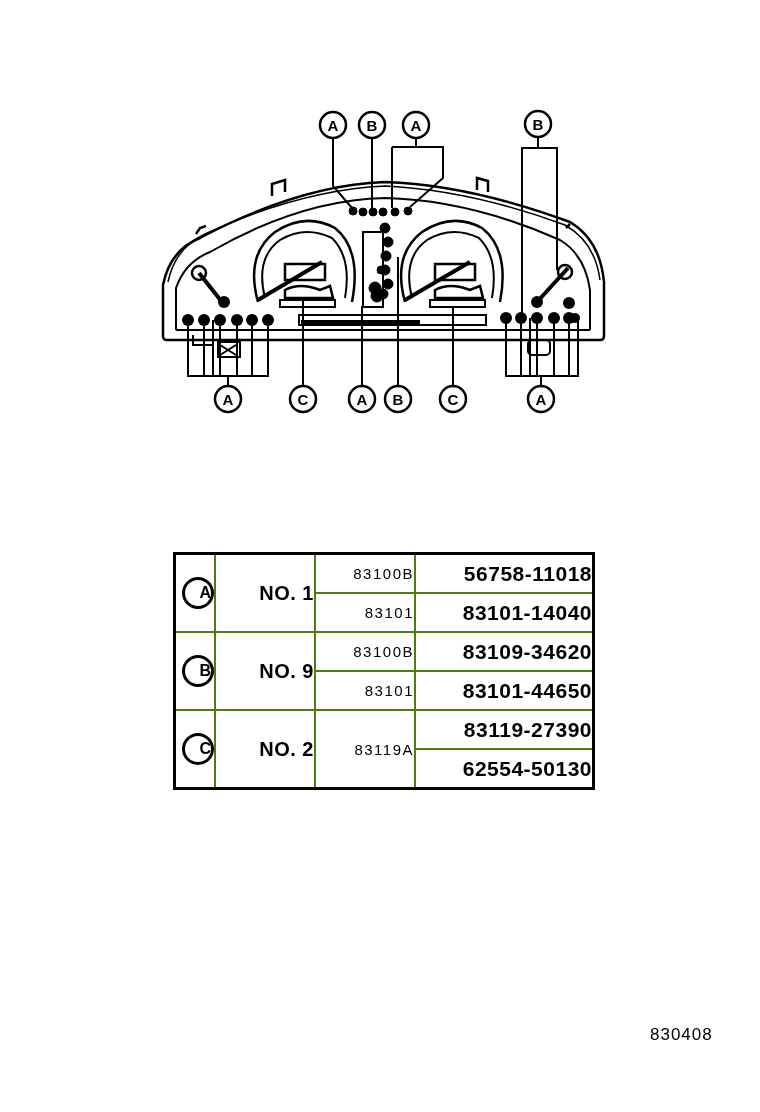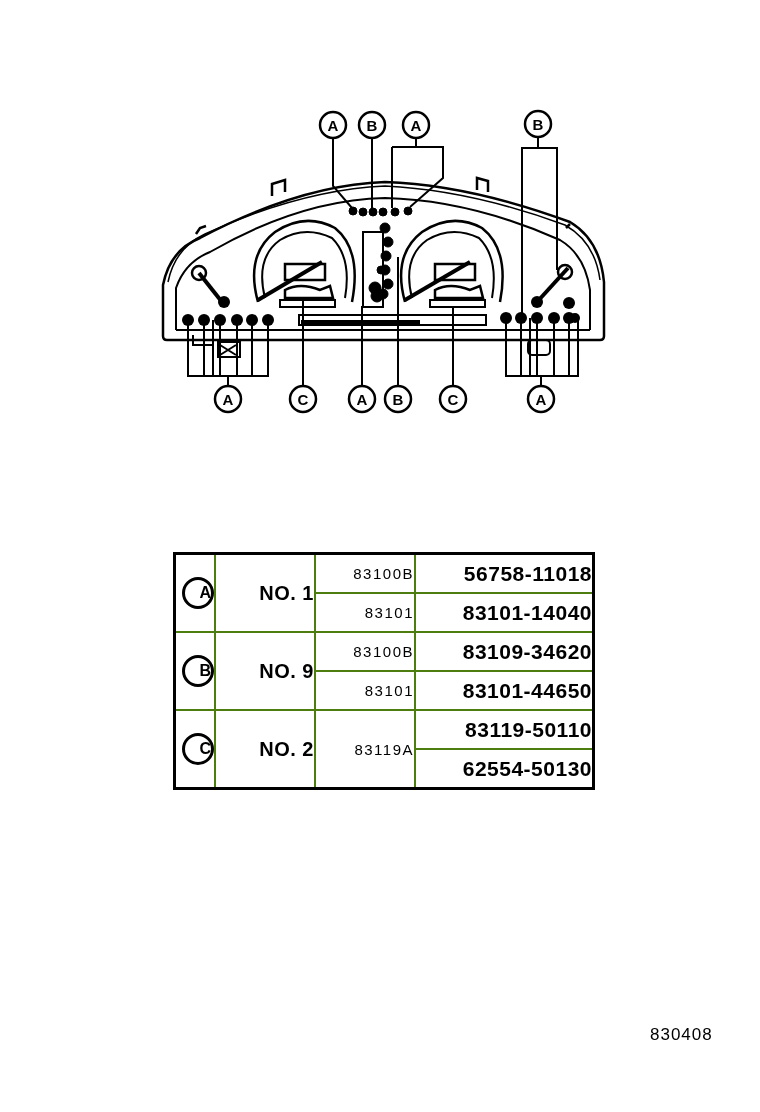--- a/index.html
+++ b/index.html
@@ -211,21 +211,21 @@
     <td class="c-part">83109-34620</td>
   </tr>
   <tr>
     <td class="c-cat">83101</td>
     <td class="c-part">83101-44650</td>
   </tr>
   <tr>
     <td class="c-sym" rowspan="2"><span class="sym-circle">C</span></td>
     <td class="c-no" rowspan="2">NO. 2</td>
     <td class="c-cat" rowspan="2">83119A</td>
-    <td class="c-part">83119-50110</td>
+    <td class="c-part">83119-27390</td>
   </tr>
   <tr>
     <td class="c-part">62554-50130</td>
   </tr>
 </tbody>
   </table>
 
 <div id="footer-code">830408</div>
 
 </body></html>

